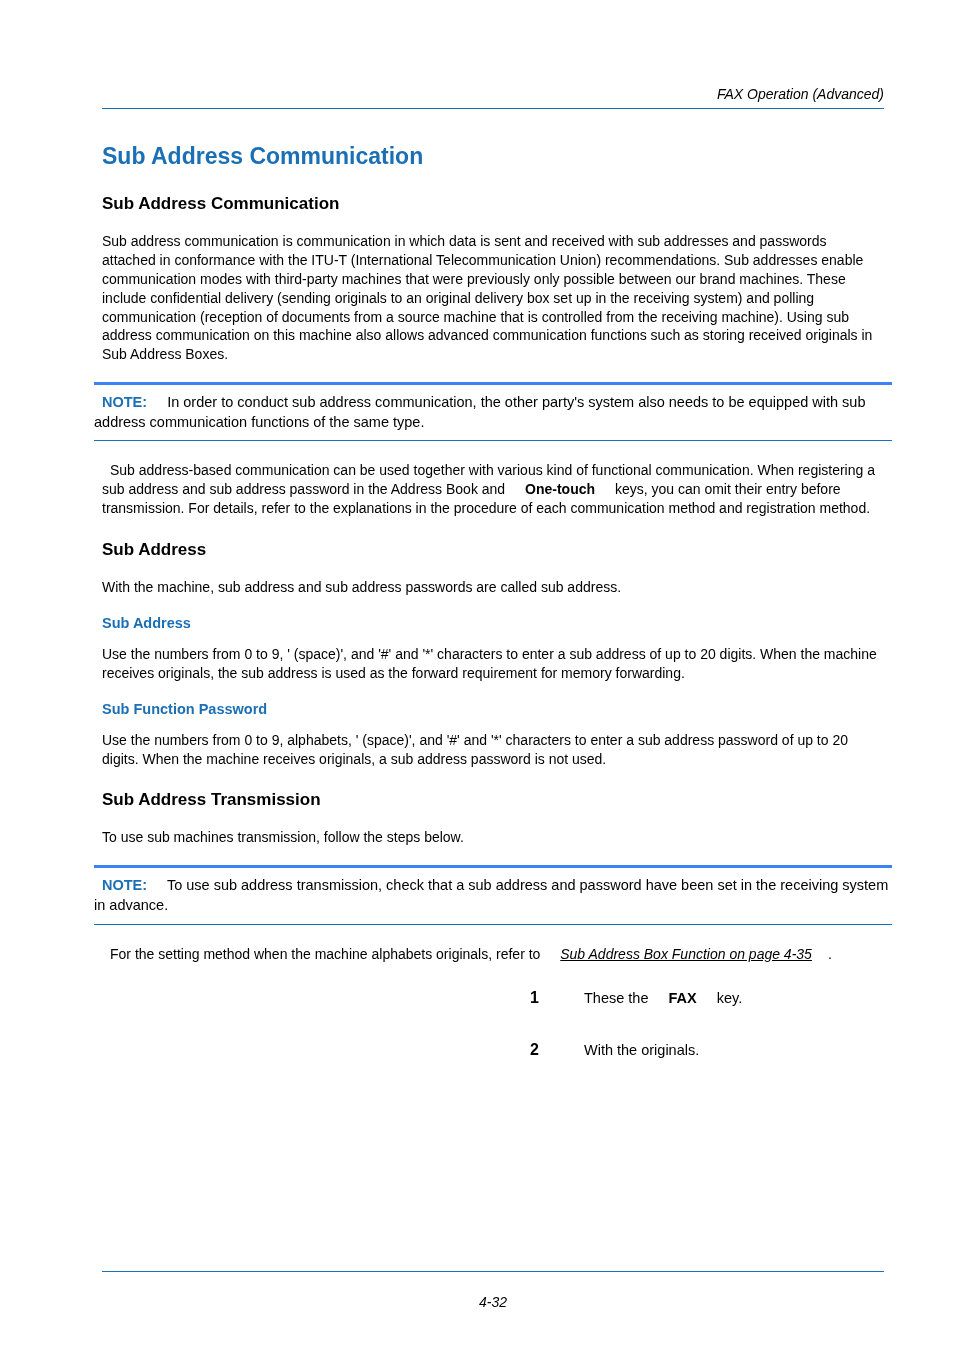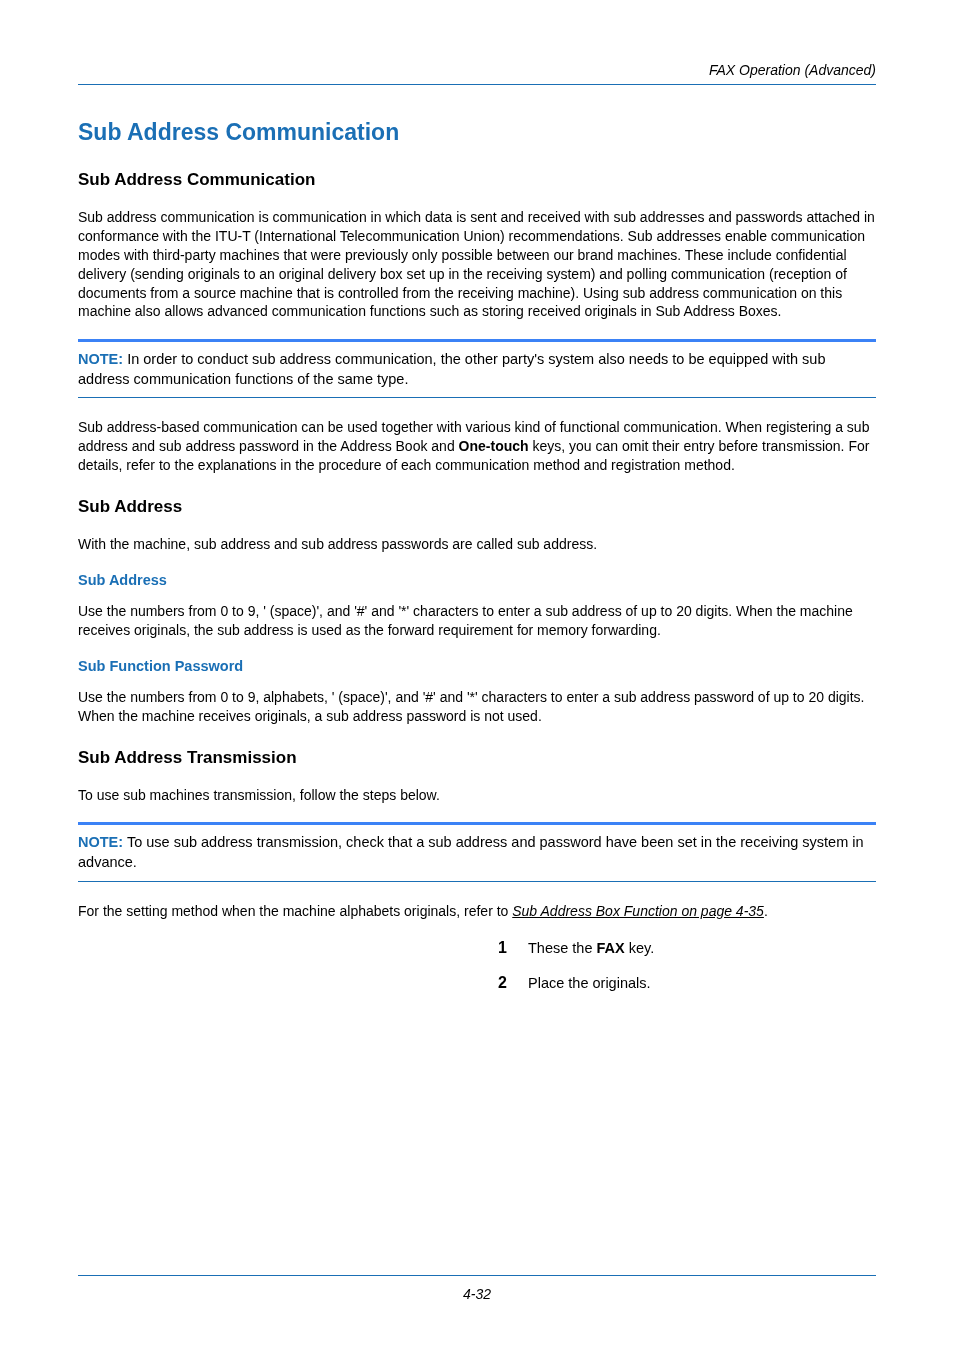--- a/index.html
+++ b/index.html
@@ -1,16 +1,16 @@
 <!DOCTYPE html>
 <html><head>
 <meta charset="utf-8">
 <style>
   * {
-    margin: 0;
+    margin: 8px;
     padding: 0;
     box-sizing: border-box;
   }
   body {
     font-family: Arial, Helvetica, sans-serif;
     background: #ffffff;
     width: 954px;
     height: 1350px;
     position: relative;
     padding: 62px 78px 0 78px;
@@ -85,21 +85,21 @@
     font-size: 16px;
     width: 30px;
     flex-shrink: 0;
   }
   .footer {
     position: absolute;
     bottom: 48px;
     left: 78px;
     right: 78px;
     border-top: 1px solid #1a6fb5;
-    padding-top: 10px;
+    padding-top: 22px;
     text-align: center;
     font-style: italic;
     font-size: 14px;
   }
 </style>
 </head>
 <body>
 
 <div class="running-head">FAX Operation (Advanced)</div>
 
@@ -139,18 +139,18 @@
 <div class="steps">
   <div class="step">
     <div class="step-num">1</div>
     <div>
       <span>These the </span><span class="bold">FAX</span><span> key.</span>
     </div>
   </div>
   <div class="step">
     <div class="step-num">2</div>
     <div>
-      <span>Place the originals.</span><span class="bold"></span><span></span>
+      <span>With the originals.</span><span class="bold"></span><span></span>
     </div>
   </div>
 </div>
 
 <div class="footer">4-32</div>
 
 </body></html>

